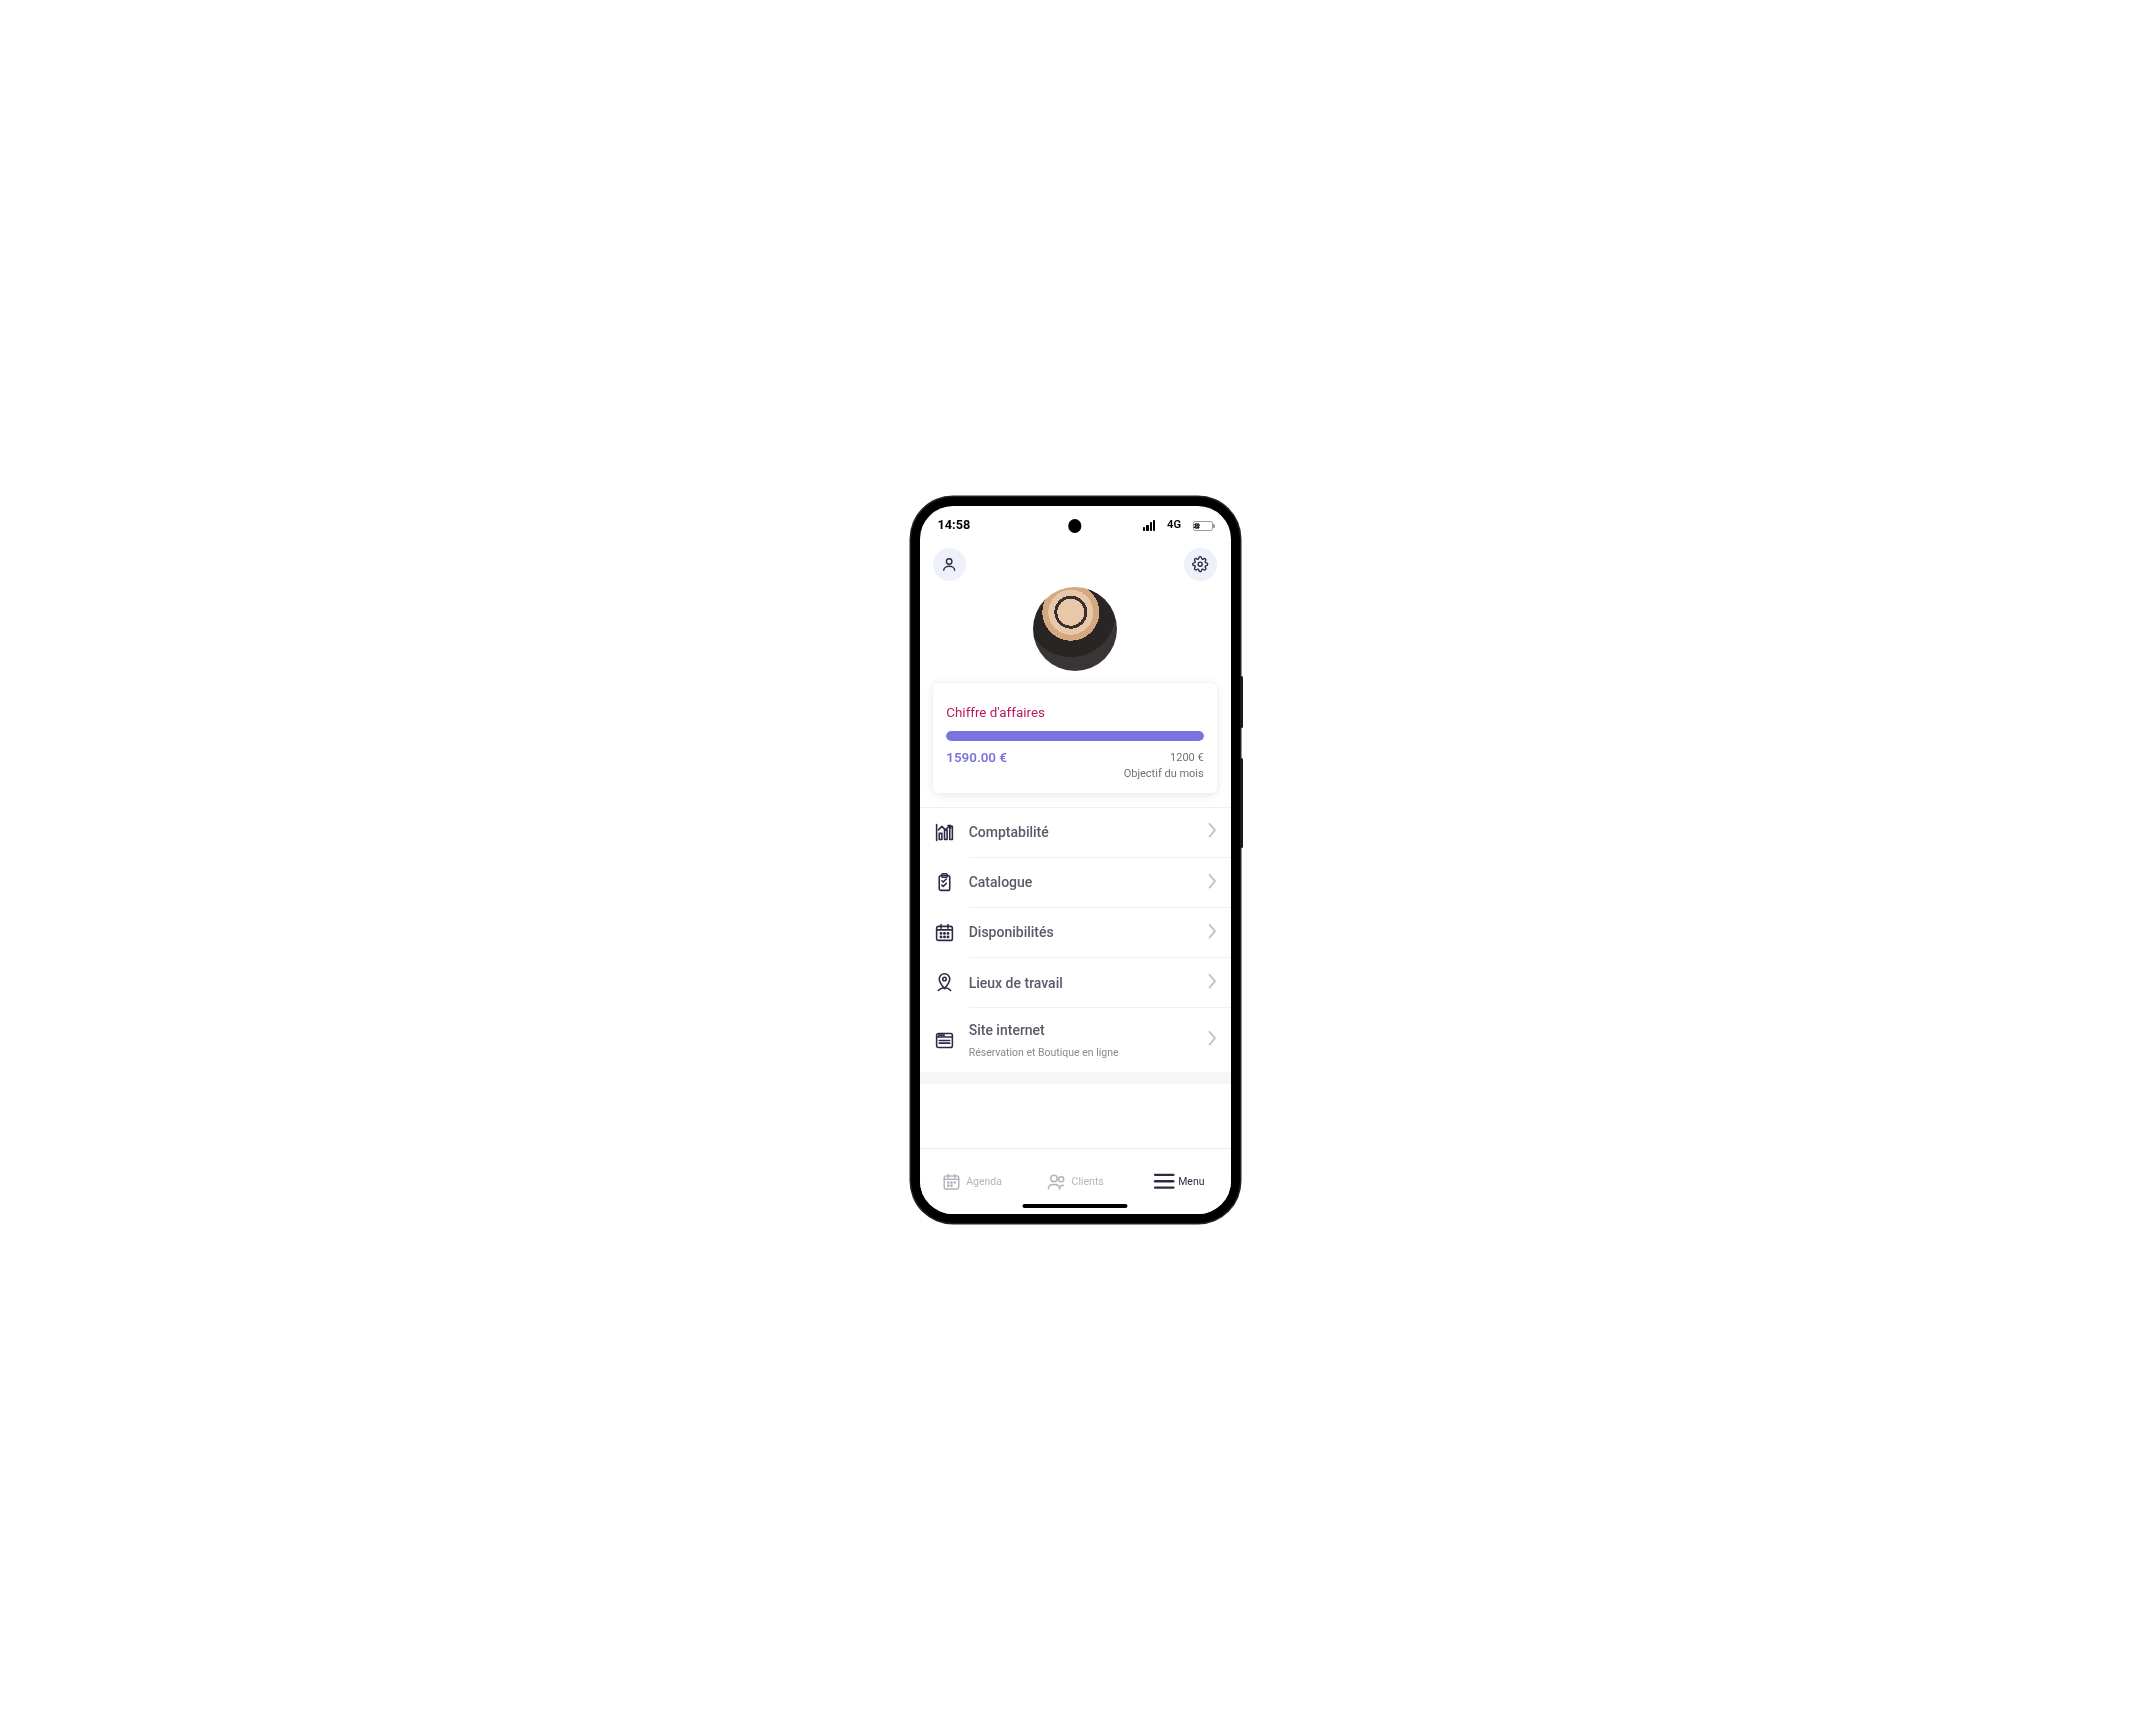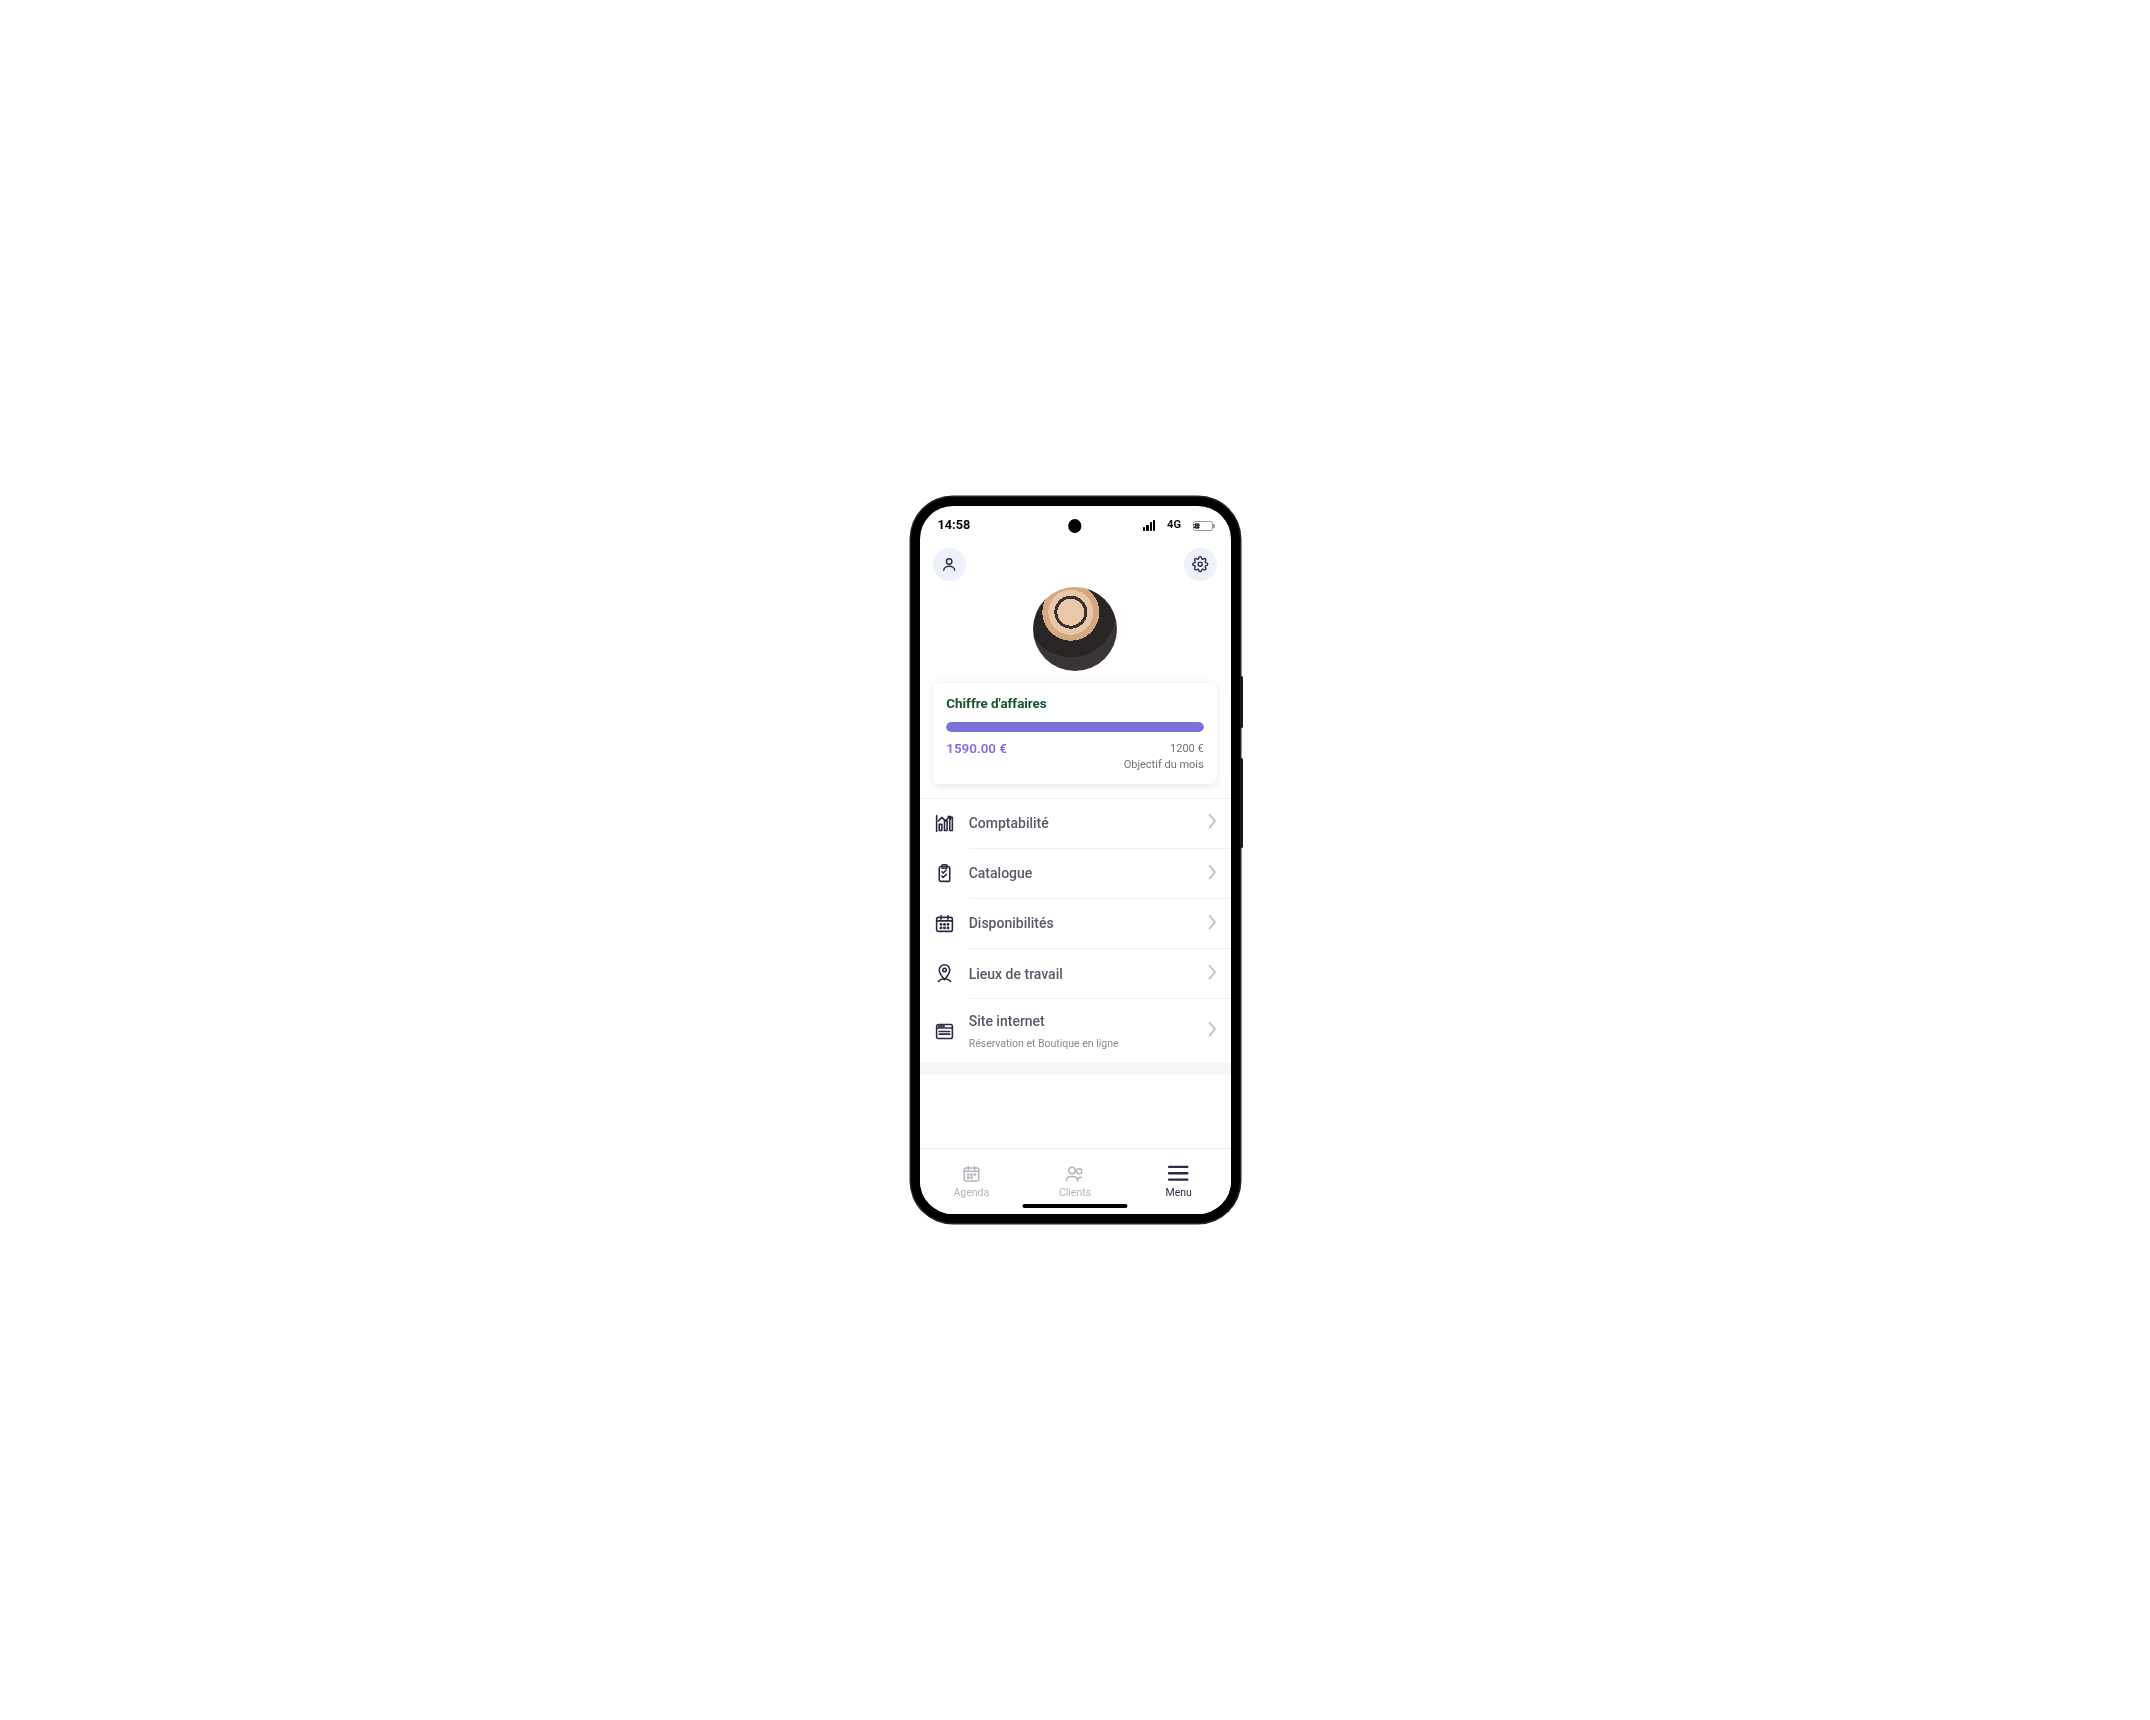--- a/index.html
+++ b/index.html
@@ -108,21 +108,21 @@
     position: relative;
   }
 
   .card {
     margin: 0 13.4px 13.4px;
     background: #fff;
     border-radius: 6px;
     padding: 13.4px 13.4px 12px;
     box-shadow: 0 1.5px 9px rgba(0,0,0,0.10);
   }
-  .card-title { font-size: 13.4px; font-weight: 700; color: #14532d; margin-bottom: 10.5px; }
+  .card-title { font-size: 13.4px; font-weight: 400; color: #be185d; margin-bottom: 10.5px; margin-top: 9px; }
   .progress-track {
     height: 10.5px; width: 100%; border-radius: 6px; background: #eceaf6; overflow: hidden; margin-bottom: 9px;
   }
   .progress-fill {
     height: 100%; background: #7c72de; border-radius: 6px;
   }
   .card-values { display: flex; justify-content: space-between; align-items: flex-start; gap: 47px; }
   .cv-left { color: #7c72de; font-size: 13.4px; font-weight: 600; }
   .cv-right { text-align: right; color: #737373; font-size: 11px; line-height: 1.4; }
 
@@ -154,21 +154,21 @@
 
   .bottom-nav {
     height: 66px;
     display: flex;
     border-top: 0.7px solid #eceaf0;
     background: #fff;
   }
   .nav-item {
     flex: 1;
     display: flex;
-    flex-direction: column;
+    flex-direction: row;
     align-items: center;
     justify-content: center;
     gap: 3px;
     color: #b5b3bd;
     font-size: 10.5px;
     cursor: pointer;
   }
   .nav-item.active { color: #2c2b45; }
   .nav-item.active .nav-icon { color: #2c2b45; }
   .nav-icon { width: 22.4px; height: 18px; display:flex; align-items:center; justify-content:center; }

